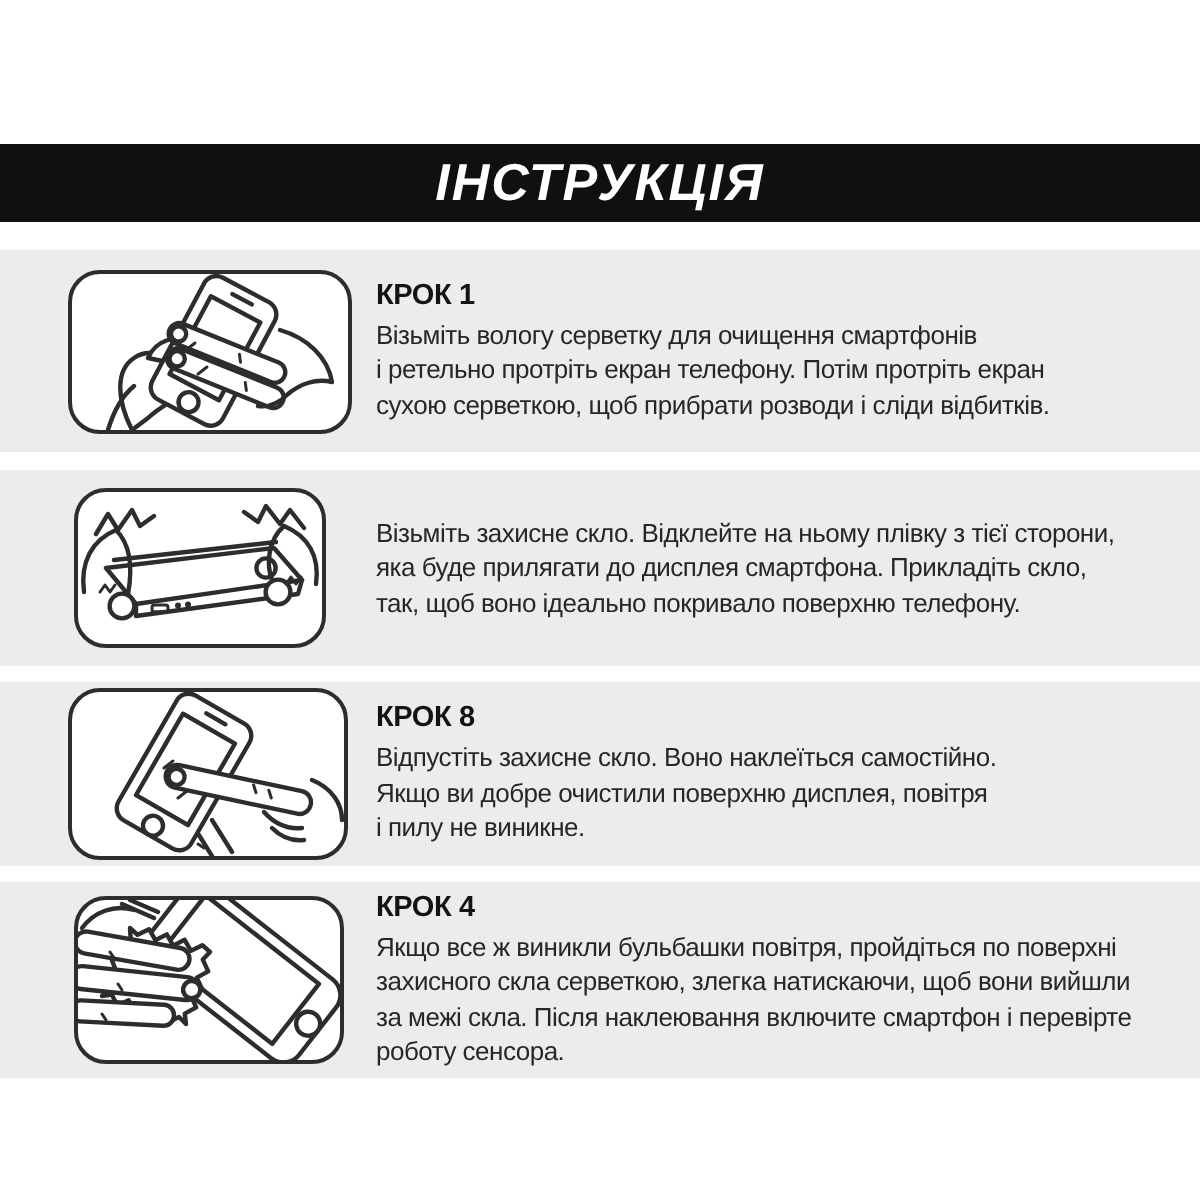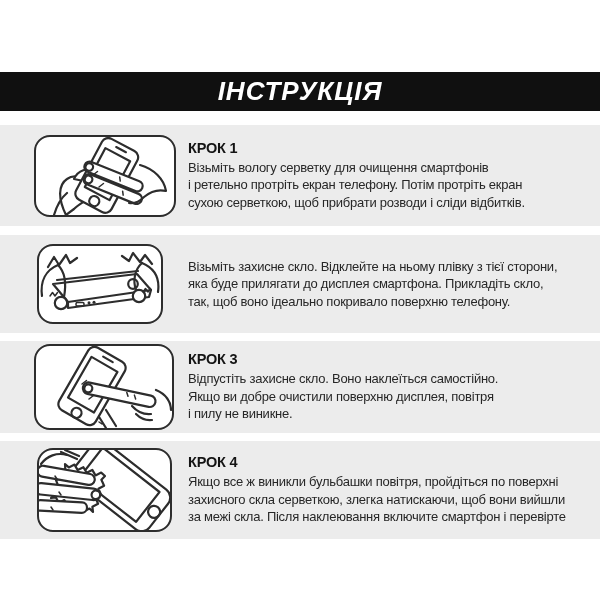--- a/index.html
+++ b/index.html
@@ -142,21 +142,21 @@
             <circle class="f" cx="-36.5" cy="0" r="4"></circle>
             <path class="t" d="M2,-4 l2,3.5 M10,-3 l2,3.5"></path>
           </g>
           <path d="M96,60 q8,9 19,8 M100,68 q7,7 16,6"></path>
           <path d="M120,44 C130,48 135,56 135,64"></path>
           <path class="t" d="M46,38 l4.5,-3.5 M53,53 l4.5,-3.5"></path>
         </svg>
       </div>
     </div>
     <div class="text-col">
-      <div class="step-label">КРОК 3</div>
+      <div class="step-label">КРОК 8</div>
       <div class="step-line">Відпустіть захисне скло. Воно наклеїться самостійно.</div>
       <div class="step-line">Якщо ви добре очистили поверхню дисплея, повітря</div>
       <div class="step-line">і пилу не виникне.</div>
     </div>
   </div>
 
   <div class="band s4">
     <div class="art-col">
       <div class="art-box">
         <svg viewBox="0 0 131 80">
@@ -180,16 +180,17 @@
           <path d="M2,14 C8,6 18,2 28,5"></path>
           <path d="M22,2 L38,9 M26,0 L40,6"></path>
         </svg>
       </div>
     </div>
     <div class="text-col">
       <div class="step-label">КРОК 4</div>
       <div class="step-line">Якщо все ж виникли бульбашки повітря, пройдіться по поверхні</div>
       <div class="step-line">захисного скла серветкою, злегка натискаючи, щоб вони вийшли</div>
       <div class="step-line">за межі скла. Після наклеювання включите смартфон і перевірте</div>
+      <div class="step-line">роботу сенсора.</div>
     </div>
   </div>
 
 </div>
 
 </body></html>

